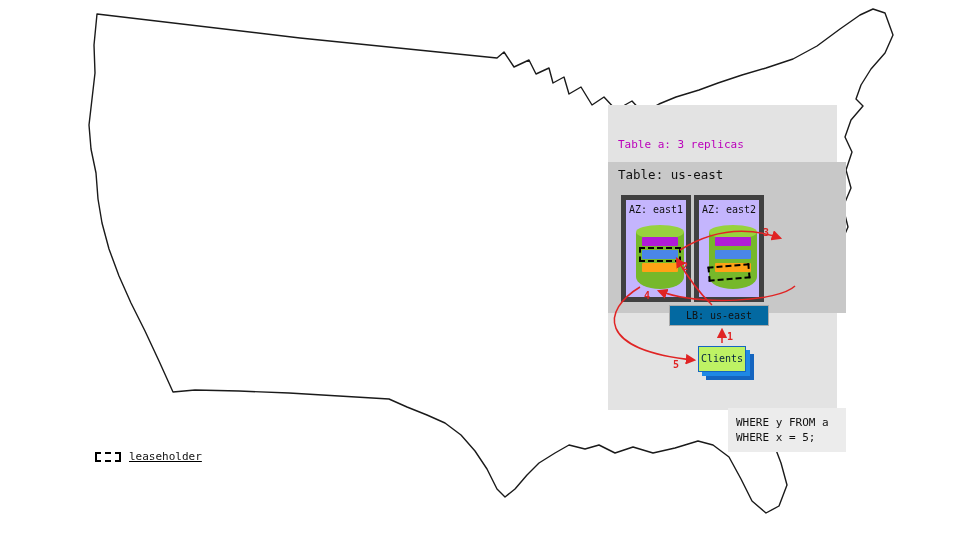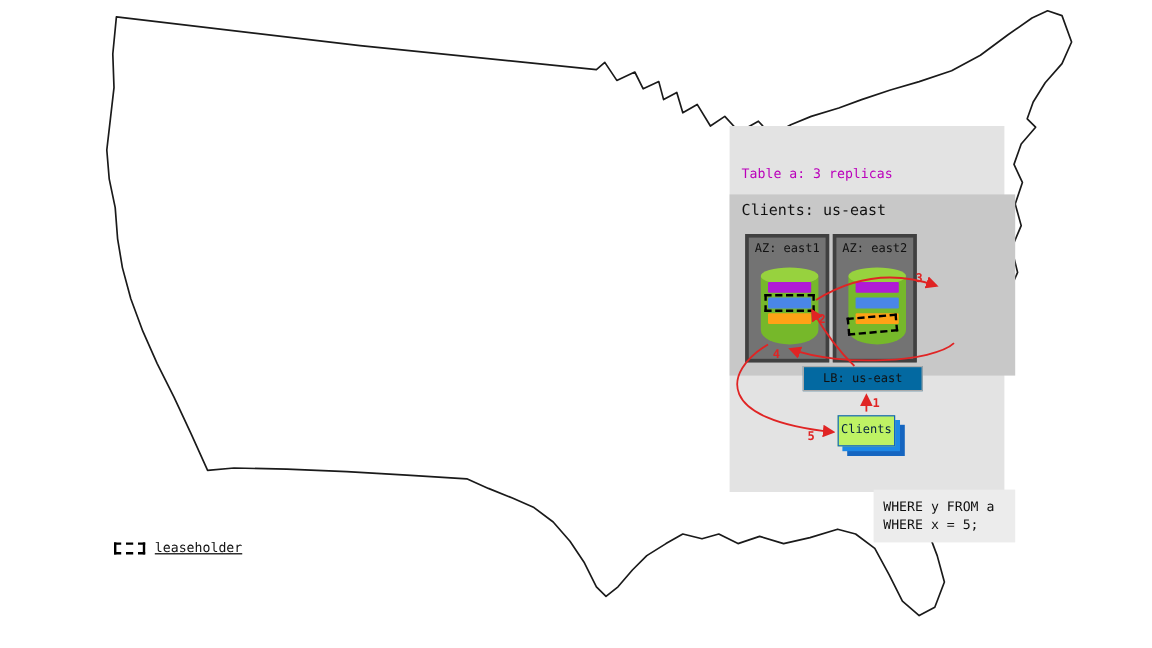--- a/index.html
+++ b/index.html
@@ -8,21 +8,21 @@
   svg.layer{position:absolute;left:0;top:0;pointer-events:none;}
   #map-svg{z-index:0;}
   #arrow-svg{z-index:6;}
 
   
   .panel{position:absolute;left:608px;top:105px;width:229px;height:305px;background:#e3e3e3;z-index:1;}
   .legend{position:absolute;left:10px;top:7px;font-size:11px;line-height:13px;white-space:pre;}
   .region{position:absolute;left:0;top:57px;width:238px;height:151px;background:#c8c8c8;}
   .region-label{position:absolute;left:10px;top:5px;font-size:12.5px;color:#111;}
 
-  .az{position:absolute;top:33px;width:70px;height:107px;background:#737373;border:3px solid #404040;box-sizing:border-box;}
+  .az{position:absolute;top:33px;width:70px;height:107px;background:#c4b5fd;border:5px solid #404040;box-sizing:border-box;}
   .az1{left:13px;} .az2{left:86px;} .az3{left:159px;}
   .az-label{position:absolute;top:4px;left:0;width:100%;text-align:center;font-size:10px;color:#111;}
 
   .cyl{position:absolute;left:10px;top:25px;width:48px;height:64px;}
   .cyl-body{position:absolute;left:0;top:7px;width:48px;height:57px;background:#76b82a;
             border-radius:0 0 50% 50% / 0 0 12px 12px;}
   .cyl-top{position:absolute;left:0;top:0;width:48px;height:14px;border-radius:50%;background:#97d23e;z-index:2;}
   .bars{position:absolute;left:6px;top:12px;width:36px;z-index:3;}
   .bar{position:relative;width:36px;height:9px;margin-bottom:4px;border-radius:1px;}
   .lease::after{content:"";position:absolute;inset:-3px;border:2px dashed #000;}
@@ -68,21 +68,21 @@
 
   <div class="panel">
 
     <div class="legend">
       <div style="color: rgb(187, 0, 187);">Table a: 3 replicas</div>
       <div style="color: rgb(74, 134, 232);">Index a: 3 replicas</div>
       <div style="color: rgb(245, 160, 0);">Table b: 3 replicas</div>
     </div>
 
     <div class="region">
-      <div class="region-label">Clients: us-east</div>
+      <div class="region-label">Table: us-east</div>
 
       <div class="az az1">
         <div class="az-label">AZ: east1</div>
         <div class="cyl">
           <div class="cyl-body" style="background: rgb(118, 184, 42);"></div>
           <div class="cyl-top" style="background: rgb(151, 210, 62);"></div>
           <div class="bars">
             <div class="bar" style="background: rgb(176, 27, 214);"></div>
             <div class="bar lease" style="background: rgb(74, 134, 232);"></div>
             <div class="bar" style="background: rgb(255, 162, 22);"></div>

